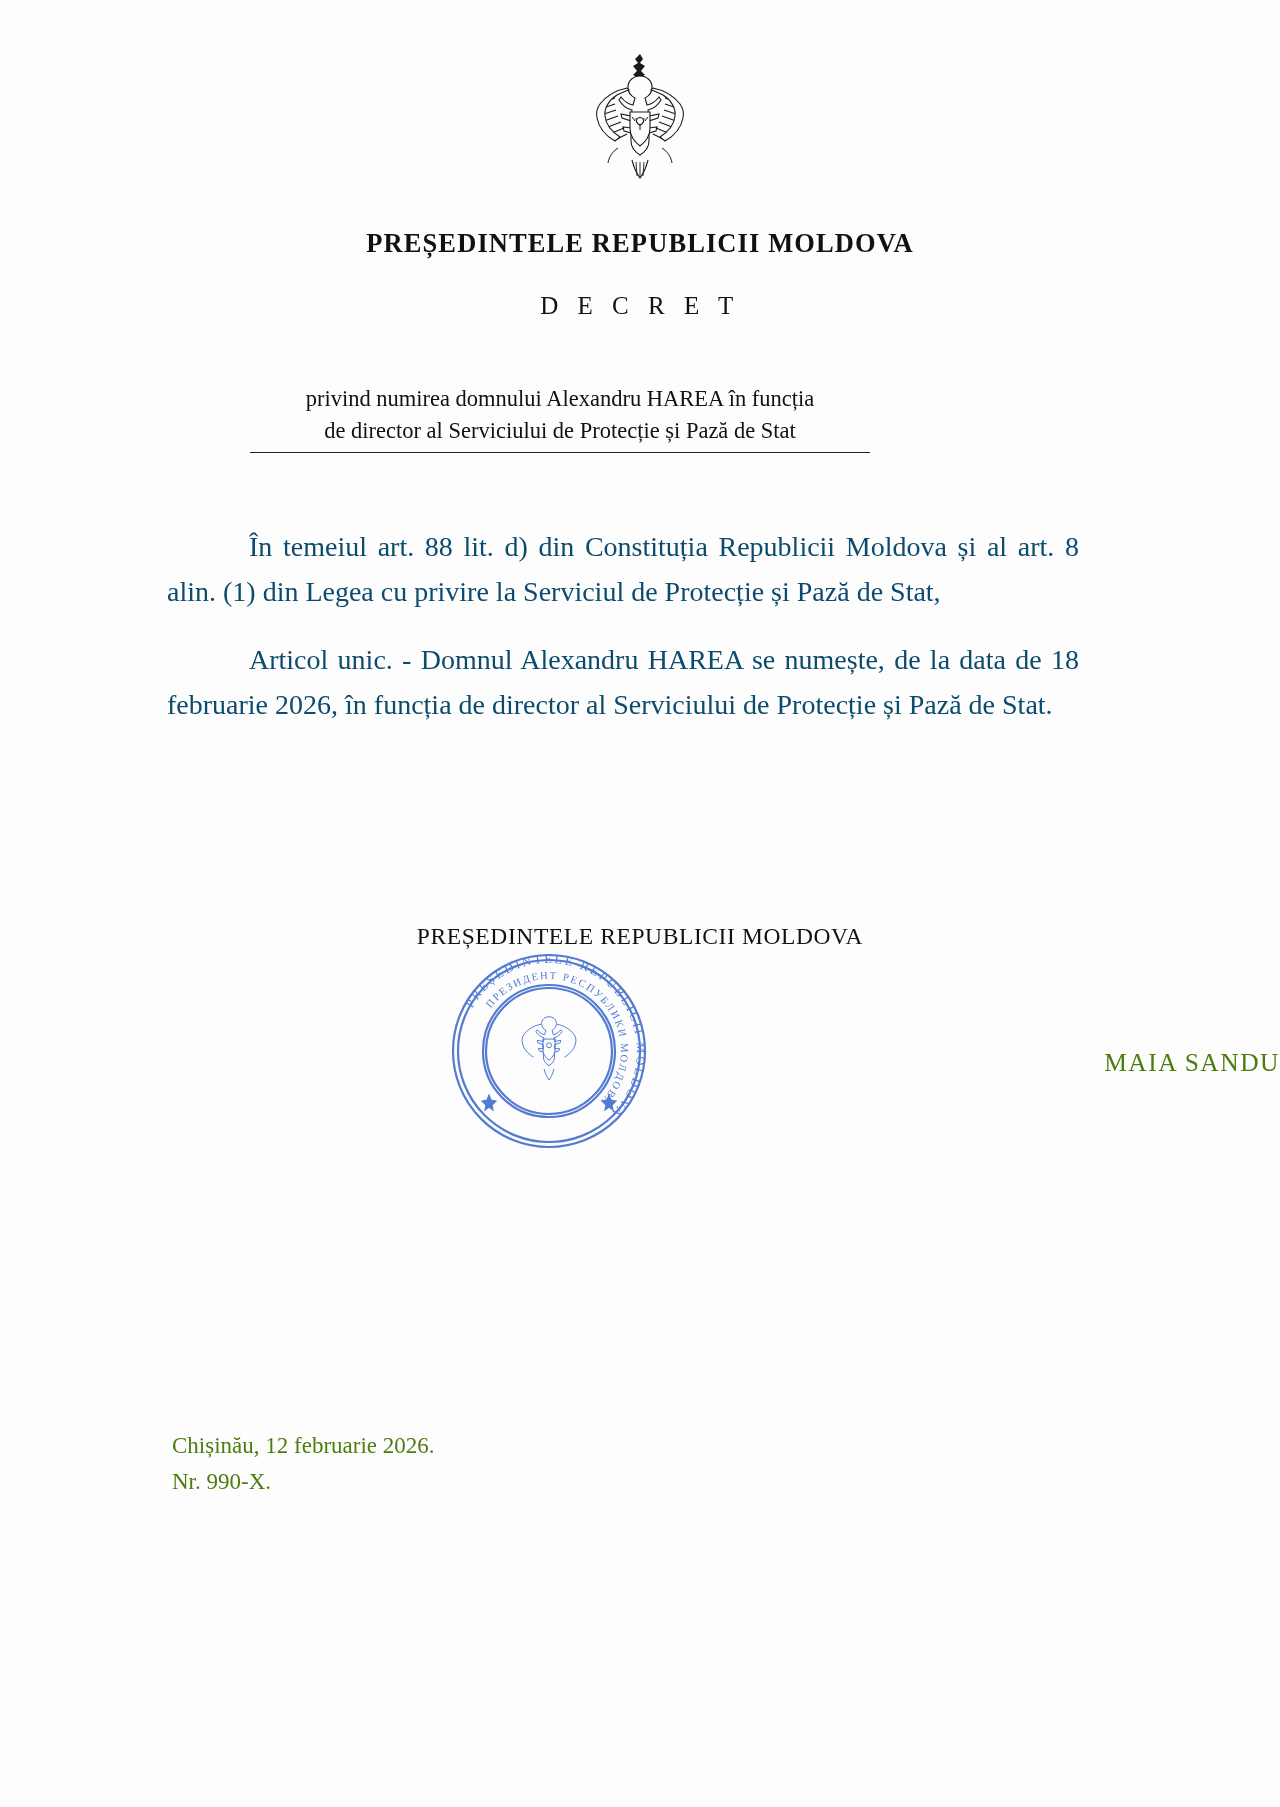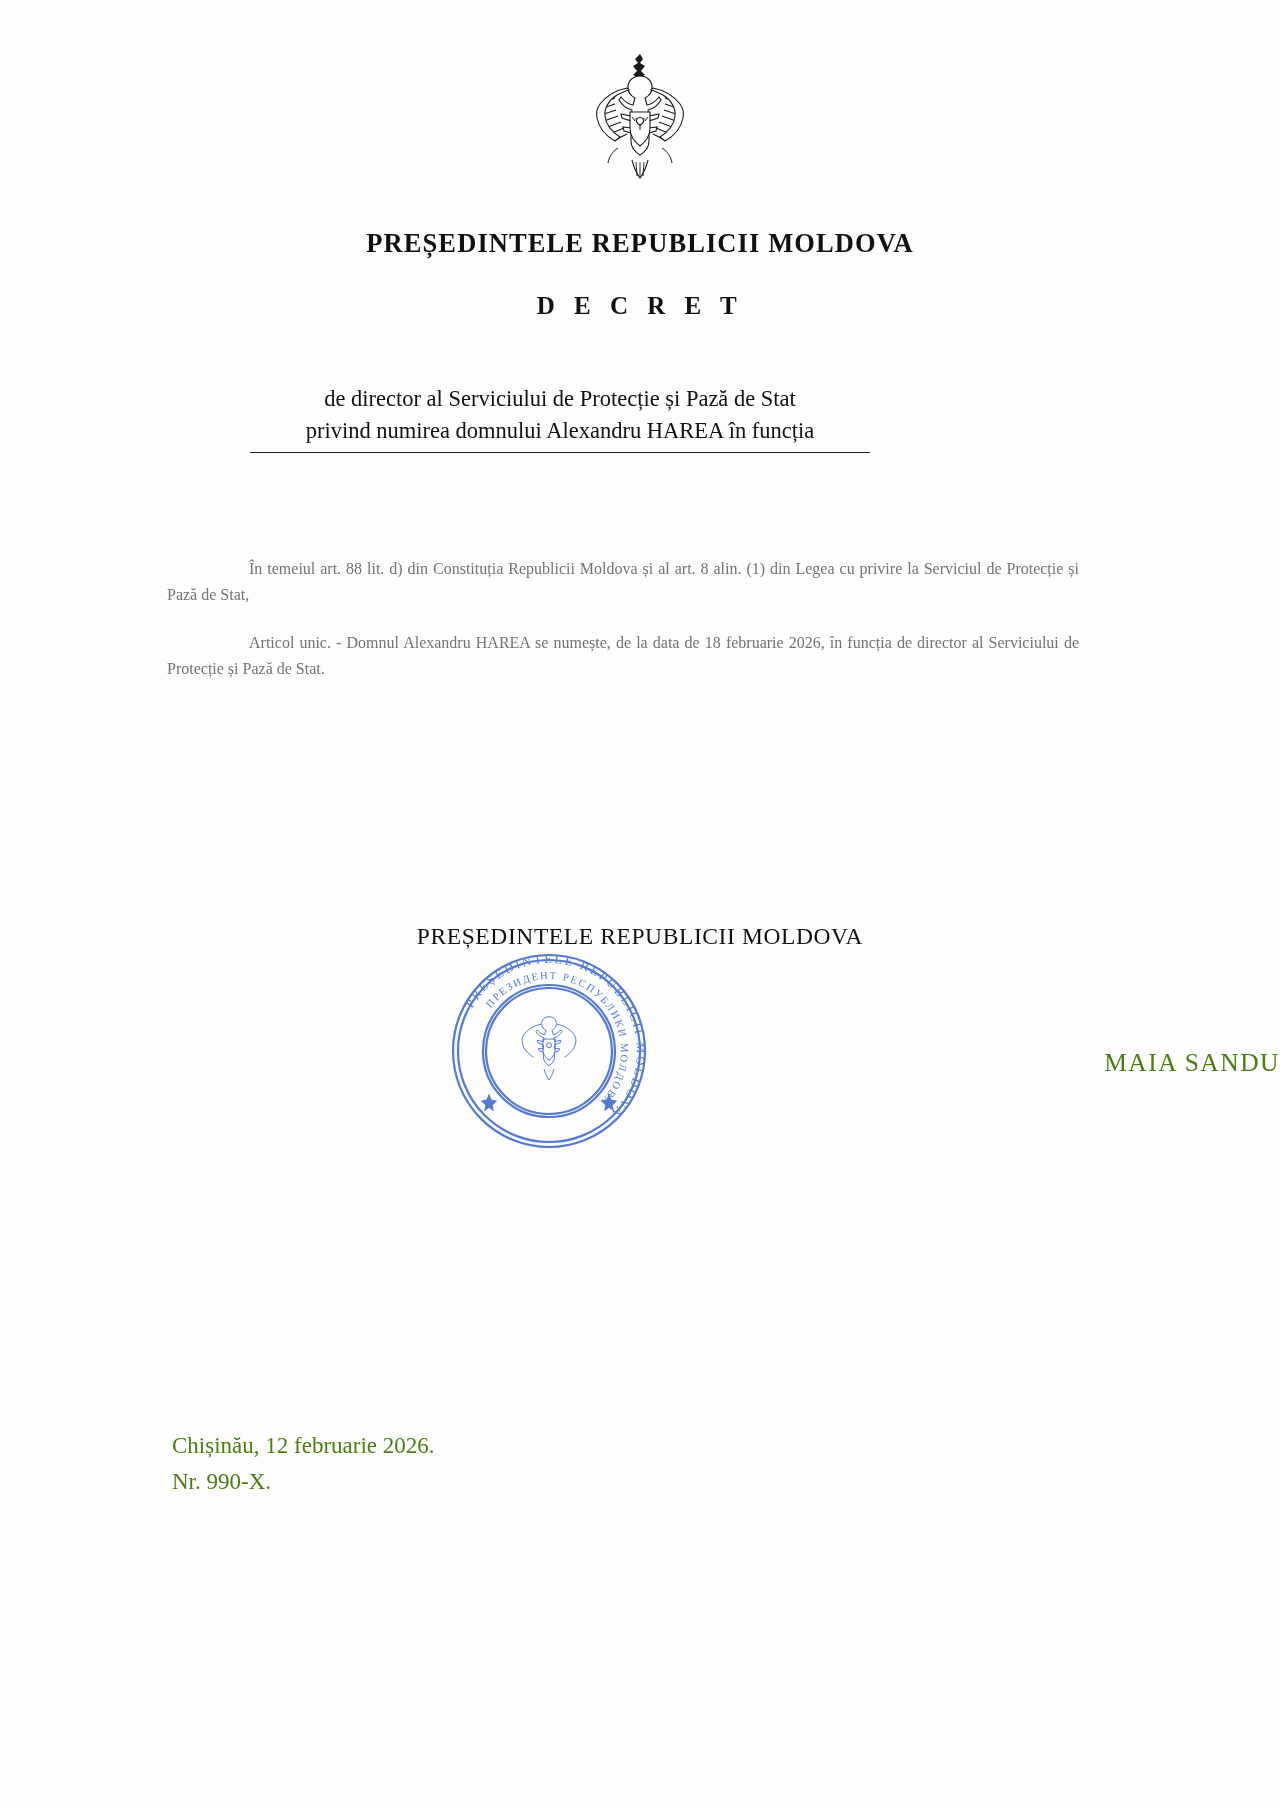--- a/index.html
+++ b/index.html
@@ -48,21 +48,21 @@
   .institution {
     font-size: 26.5px;
     font-weight: bold;
     letter-spacing: 1.1px;
     color: #111;
     line-height: 1.2;
   }
   .doc-type {
     margin-top: 32px;
     font-size: 25px;
-    font-weight: bold;
+    font-weight: normal;
     letter-spacing: 6.5px;
     color: #111;
   }
 
   
   .subject {
     position: absolute;
     top: 383px;
     left: 250px;
     width: 620px;
@@ -75,27 +75,27 @@
     position: absolute;
     top: 452px;
     left: 250px;
     width: 620px;
     border-bottom: 1.6px solid #222;
   }
 
   
   .body-text {
     position: absolute;
-    top: 556px;
+    top: 524px;
     left: 167px;
     width: 912px;
-    font-size: 16px;
+    font-size: 28px;
     line-height: 1.62;
     text-align: justify;
-    color: #737373;
+    color: #0c4a6e;
   }
   .body-text p {
     margin: 0 0 22px 0;
     text-indent: 82px;
   }
   .body-text p:last-child { margin-bottom: 16px; }
   .spaced {
     letter-spacing: 2.6px;
   }
 
@@ -175,22 +175,22 @@
       </g>
     </svg>
   </div>
 
   <div class="header">
     <div class="institution">PREȘEDINTELE REPUBLICII MOLDOVA</div>
     <div class="doc-type">D E C R E T</div>
   </div>
 
   <div class="subject">
+    <div>privind numirea domnului Alexandru HAREA în funcția</div>
     <div>de director al Serviciului de Protecție și Pază de Stat</div>
-    <div>privind numirea domnului Alexandru HAREA în funcția</div>
   </div>
   <div class="subject-rule"></div>
 
   <div class="body-text">
     <p>În temeiul art. 88 lit. d) din Constituția Republicii Moldova și al art. 8 alin. (1) din Legea cu privire la Serviciul de Protecție și Pază de Stat,</p>
     <p>Articol unic. - Domnul Alexandru HAREA se numește, de la data de 18 februarie 2026, în funcția de director al Serviciului de Protecție și Pază de Stat.</p>
   </div>
 
   <div class="sign-title">PREȘEDINTELE REPUBLICII MOLDOVA</div>
 

